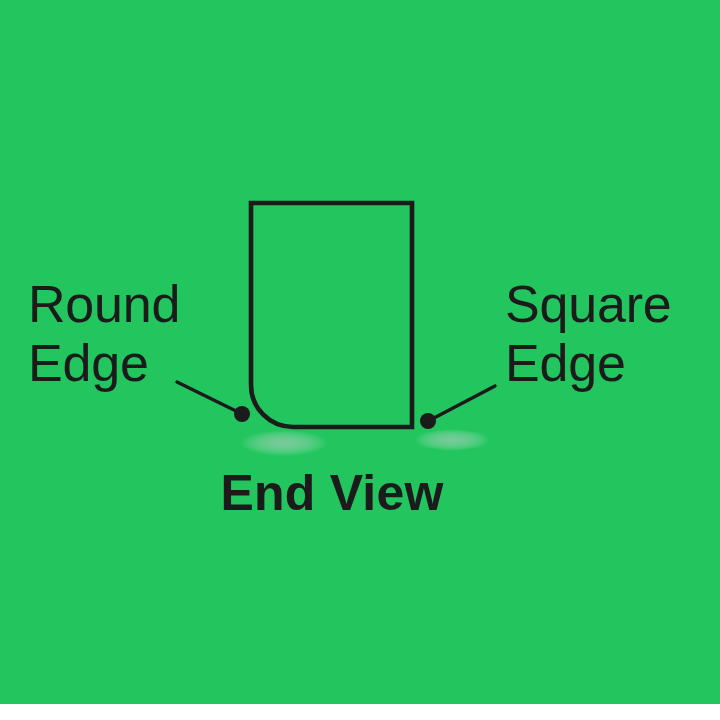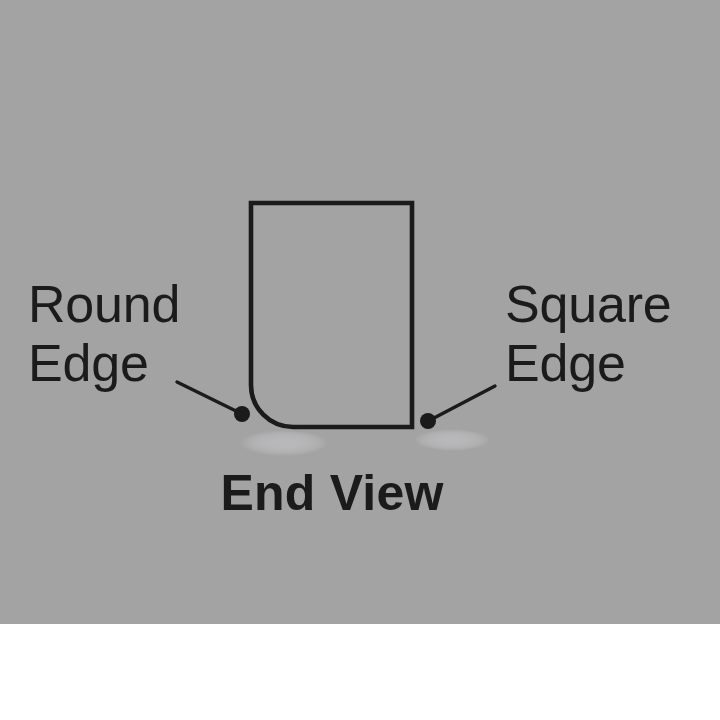--- a/index.html
+++ b/index.html
@@ -8,22 +8,22 @@
     padding: 0;
     background: #ffffff;
   }
   body {
     font-family: "Liberation Sans", sans-serif;
     -webkit-font-smoothing: antialiased;
   }
   #canvas {
     position: relative;
     width: 720px;
-    height: 624px;
-    background: #a3a3a3;
+    height: 704px;
+    background: #22c55e;
     overflow: hidden;
   }
   #diagram-svg {
     position: absolute;
     left: 0;
     top: 0;
     width: 720px;
     height: 720px;
     display: block;
   }

